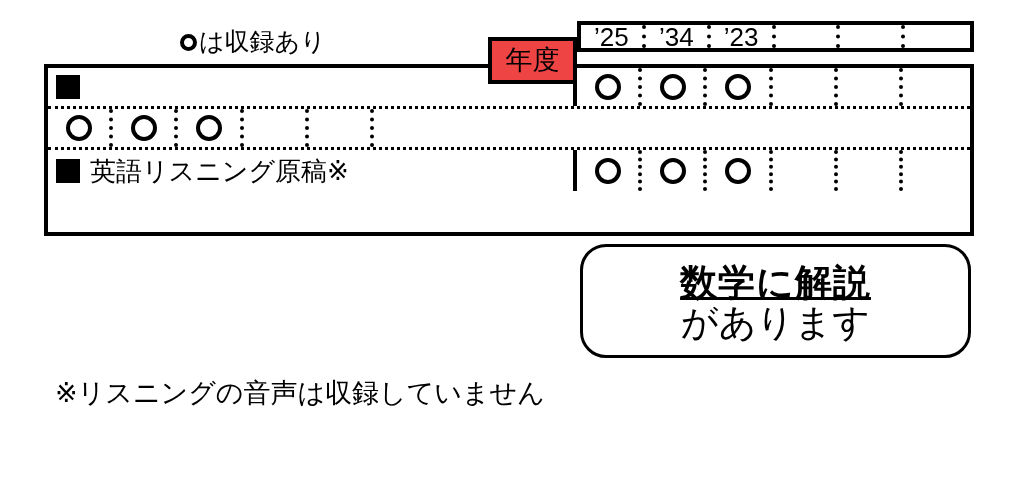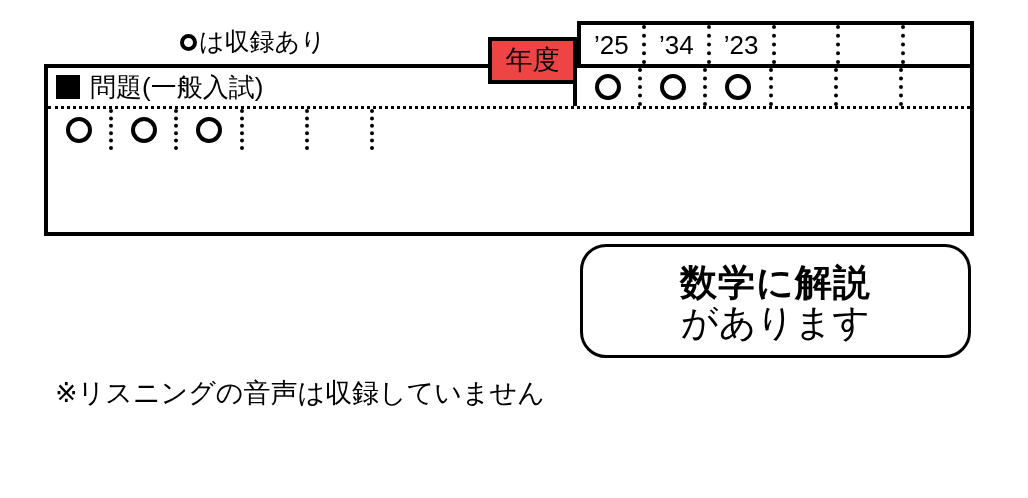--- a/index.html
+++ b/index.html
@@ -60,21 +60,21 @@
     z-index: 4;
     margin-top: 16px;
   }
 
   
   .year-head-strip {
     position: absolute;
     left: 577px;
     top: 21px;
     width: 397px;
-    height: 47px;
+    height: 31px;
     box-sizing: border-box;
     border-top: 4px solid #000;
     border-right: 4px solid #000;
     border-bottom: 4px solid #000;
     border-left: 4px solid #000;
     display: flex;
     background: #fff;
     z-index: 3;
   }
   .year-head-cell {
@@ -168,20 +168,21 @@
     flex-direction: column;
     align-items: center;
     justify-content: center;
     z-index: 5;
   }
   .callout-l1 {
     font-size: 37px;
     line-height: 43px;
     font-weight: bold;
     letter-spacing: 1px;
+    text-decoration: underline;
   }
   .callout-l2 {
     font-size: 37px;
     line-height: 38px;
     letter-spacing: 0px;
   }
 
   
   .notes {
     position: absolute;
@@ -213,21 +214,20 @@
     <div class="year-head-cell"></div>
     <div class="year-head-cell"></div>
     <div class="year-head-cell"></div>
   </div>
 
   <div class="table-outer">
 
     <div class="trow">
       <div class="label-cell">
         <span class="sq"></span>
-        <span class="label-text">問題(一般入試)</span>
       </div>
       <div class="marks-wrap">
         <div class="mark-cell">
             <span class="circle"></span>
           </div>
         <div class="mark-cell">
             <span class="circle"></span>
           </div>
         <div class="mark-cell">
             <span class="circle"></span>
@@ -249,20 +249,40 @@
           </div>
         <div class="mark-cell">
             <span class="circle"></span>
           </div>
         <div class="mark-cell"></div>
         <div class="mark-cell"></div>
         <div class="mark-cell"></div>
       </div>
     </div>
 
+    <div class="trow">
+      <div class="label-cell">
+        <span class="sq"></span>
+        <span class="label-text">英語リスニング原稿※</span>
+      </div>
+      <div class="marks-wrap">
+        <div class="mark-cell">
+            <span class="circle"></span>
+          </div>
+        <div class="mark-cell">
+            <span class="circle"></span>
+          </div>
+        <div class="mark-cell">
+            <span class="circle"></span>
+          </div>
+        <div class="mark-cell"></div>
+        <div class="mark-cell"></div>
+        <div class="mark-cell"></div>
+      </div>
+    </div>
 
   </div>
 
   <div class="callout">
     <div class="callout-l1">数学に解説</div>
     <div class="callout-l2">があります</div>
   </div>
 
   <div class="notes">
     <div>※リスニングの音声は収録していません</div>

